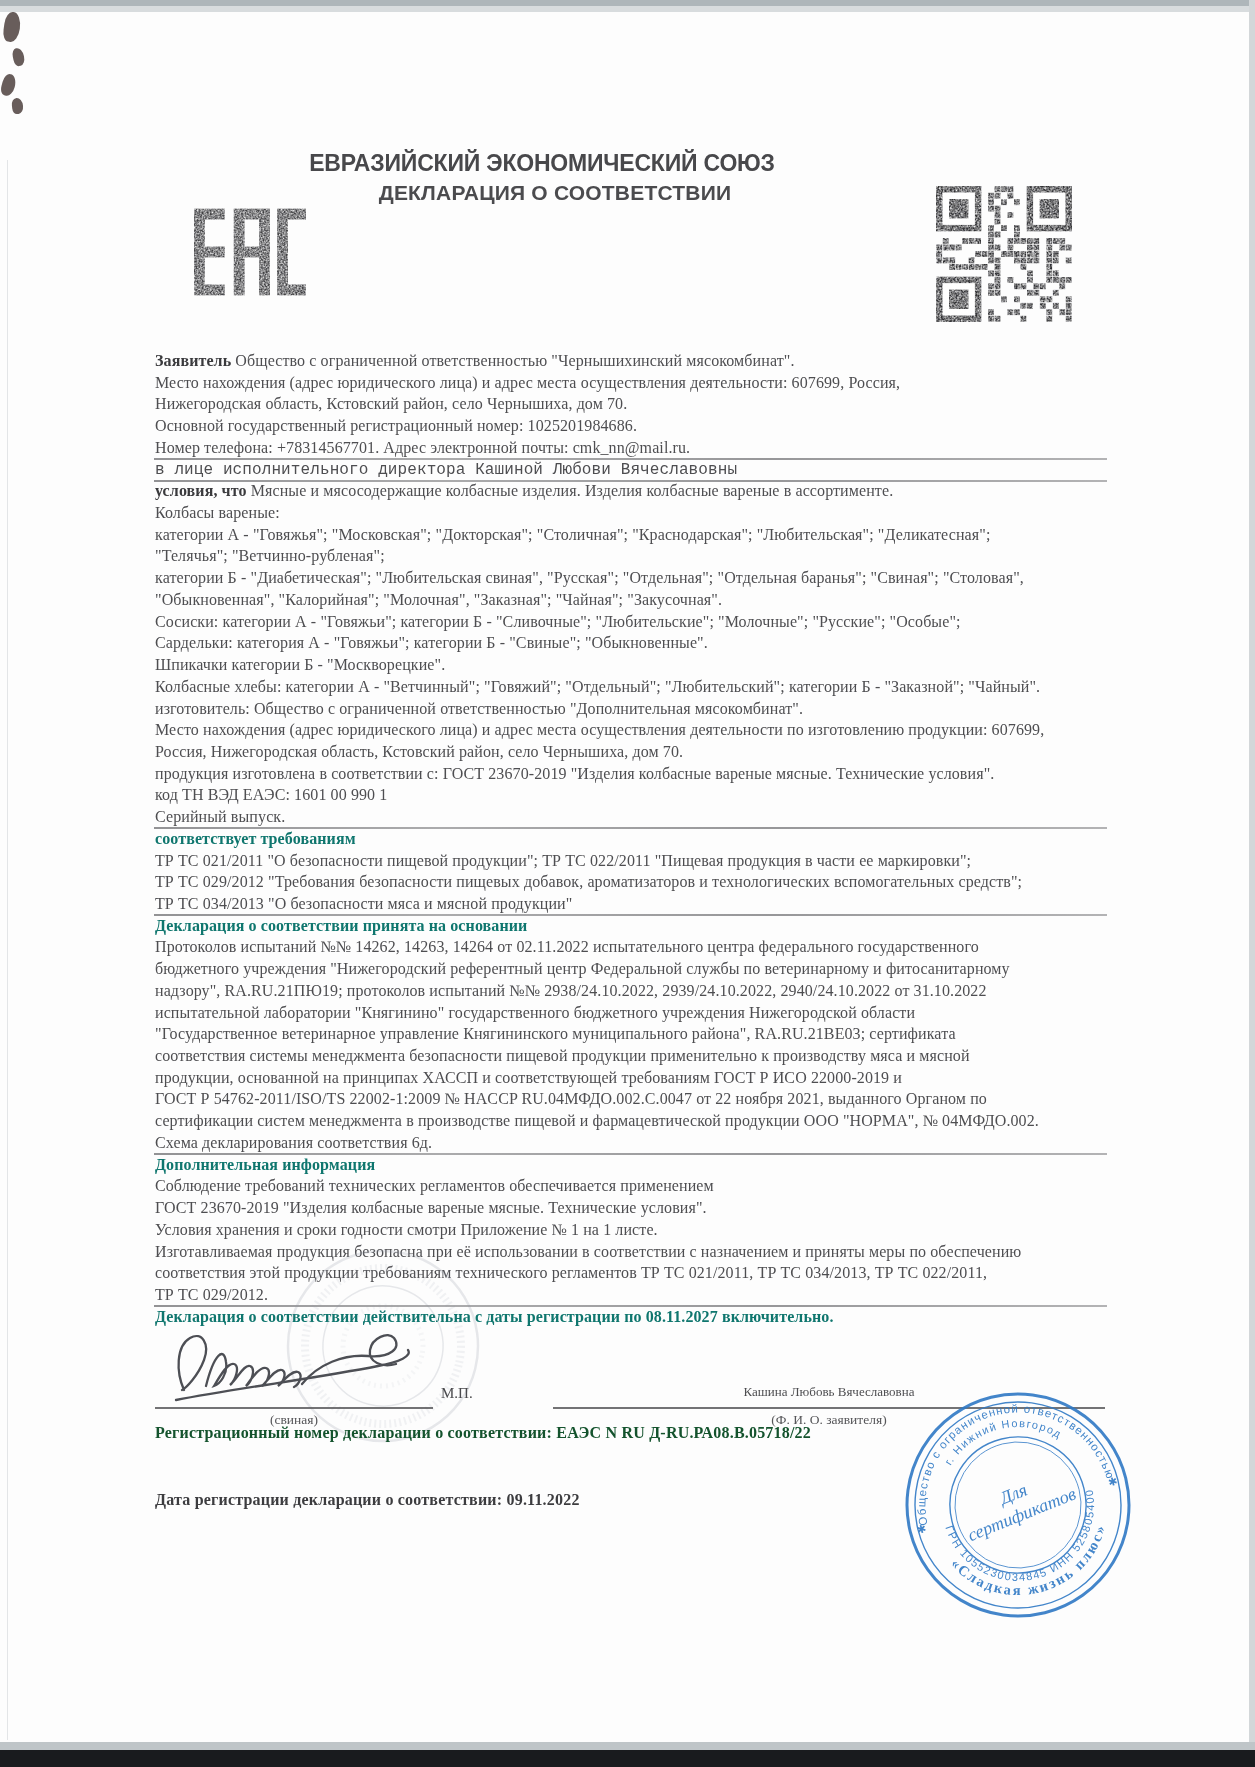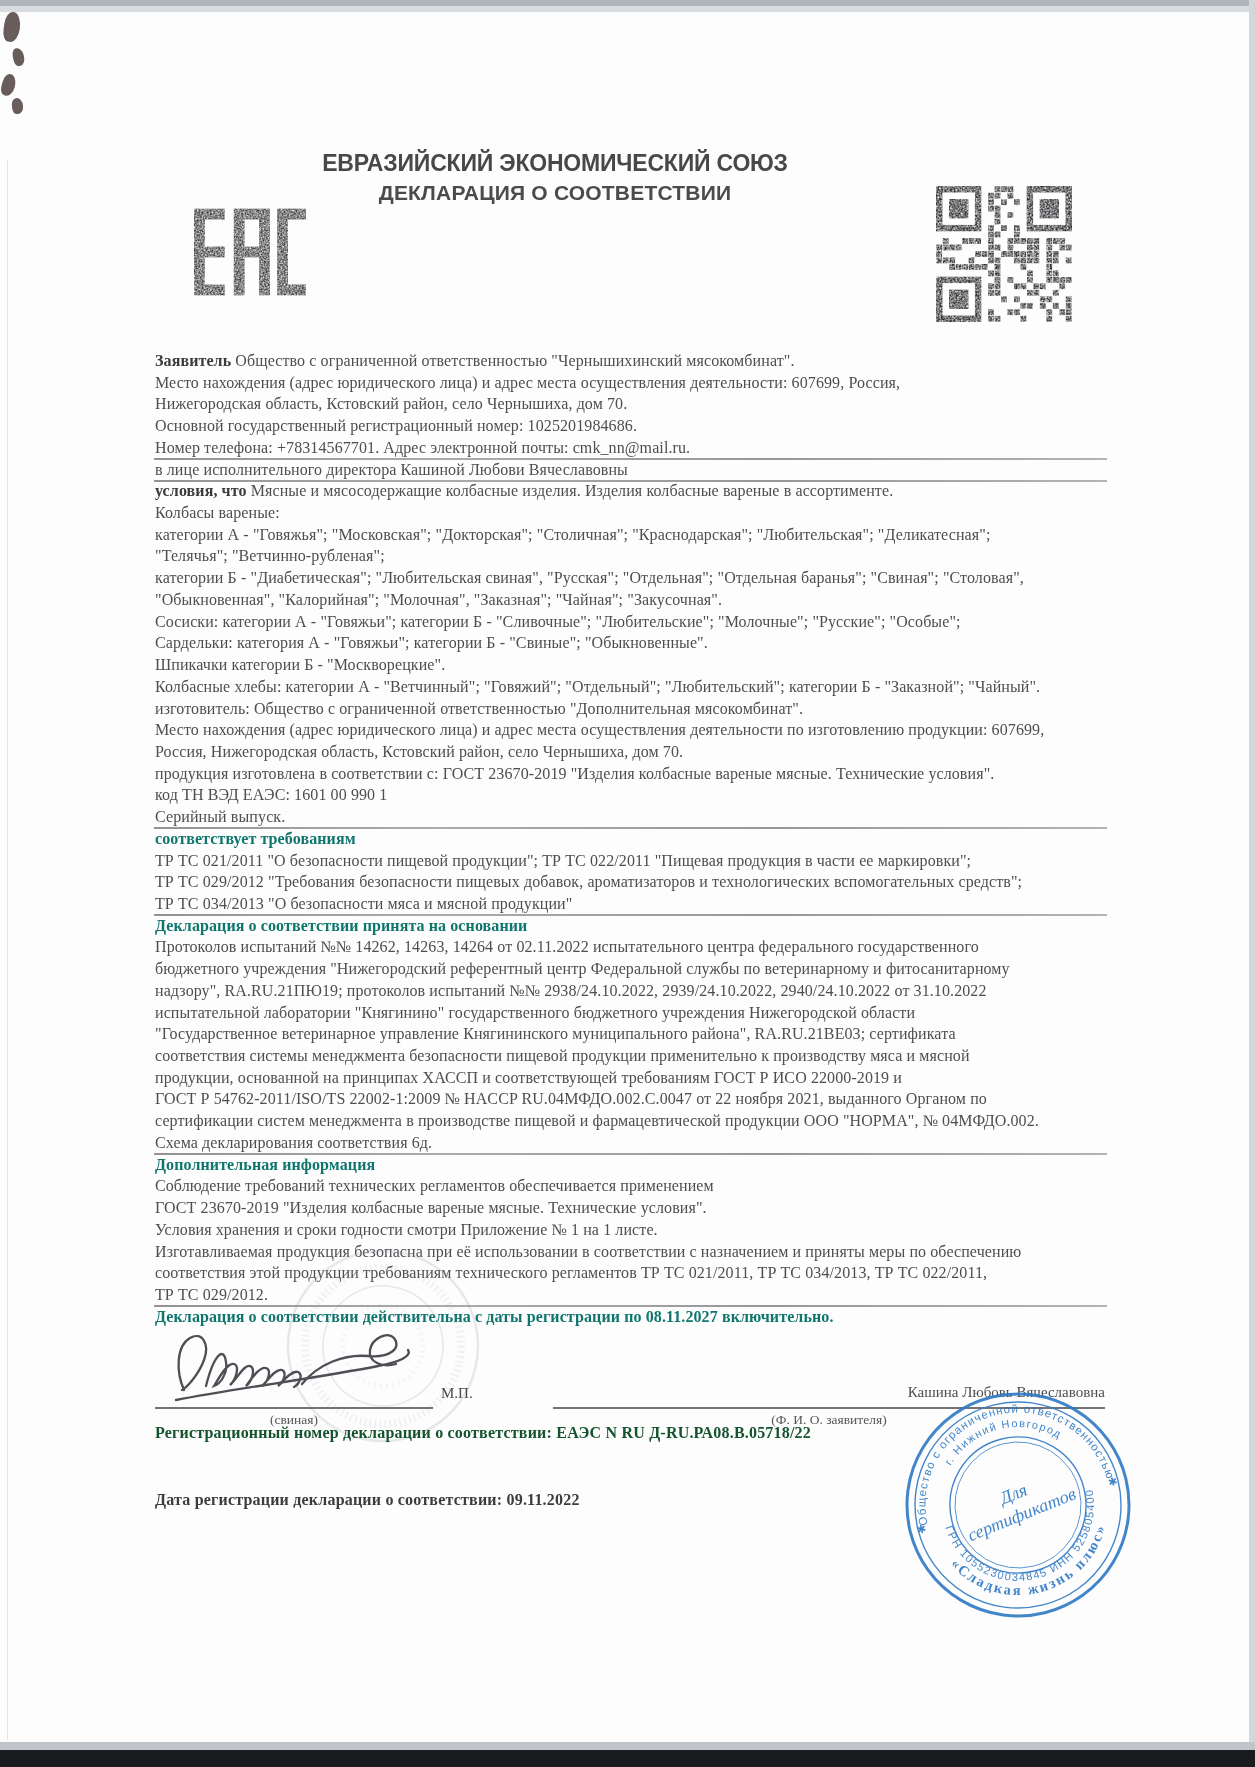--- a/index.html
+++ b/index.html
@@ -11,21 +11,21 @@
   .edge-top{position:absolute;left:0;top:0;width:1255px;height:6px;background:#aeb6ba}
   .edge-top2{position:absolute;left:0;top:6px;width:1255px;height:6px;background:#d8dcde}
   .edge-right{position:absolute;right:0;top:0;width:6px;height:1767px;background:#d3d7d9}
   .edge-left-line{position:absolute;left:7px;top:160px;height:1580px;width:1px;background:#e3e5e7}
   .edge-bottom-light{position:absolute;left:0;top:1742px;width:1255px;height:8px;background:#bfc5c8}
   .edge-bottom-dark{position:absolute;left:0;top:1750px;width:1255px;height:17px;background:#191b1e}
   .corner-mark{position:absolute;background:#2e1f1c;opacity:.72;border-radius:45% 55% 50% 40%}
 
   
   .title-union{
-    position:absolute;left:305px;top:150px;width:500px;text-align:center;
+    position:absolute;left:292px;top:150px;width:500px;text-align:center;
     font-family:"Liberation Sans",sans-serif;font-weight:700;font-size:23px;
     color:#48484b;letter-spacing:-.2px;white-space:nowrap;
   }
   .title-doc{
     position:absolute;left:305px;top:181px;width:500px;text-align:center;
     font-family:"Liberation Sans",sans-serif;font-weight:700;font-size:21px;
     color:#4b4b4e;letter-spacing:.2px;white-space:nowrap;
   }
   .eac{position:absolute;left:194px;top:204px}
   .qr{position:absolute;left:936px;top:186px}
@@ -40,21 +40,21 @@
   .hrule{
     position:absolute;left:154px;width:953px;height:2px;opacity:.75;
     background:linear-gradient(90deg,#6f6f72,#909092 30%,#757578 65%,#9b9b9d);
   }
 
   
   .sig-svg{position:absolute;left:168px;top:1320px}
   .mp{position:absolute;left:441px;top:1385px;font-size:15px;color:#4a4a4d}
   .sig-line{position:absolute;left:155px;top:1407px;width:278px;height:1.6px;background:#5a5a5d;opacity:.85}
   .sig-caption{position:absolute;left:155px;top:1412px;width:278px;text-align:center;font-size:13.5px;color:#565659}
-  .fio-name{position:absolute;left:553px;top:1384px;width:552px;text-align:right;font-size:15px;color:#4d4d50}
+  .fio-name{position:absolute;left:553px;top:1384px;width:552px;text-align:center;font-size:13px;color:#4d4d50}
   .fio-line{position:absolute;left:553px;top:1407px;width:552px;height:1.6px;background:#5a5a5d;opacity:.85}
   .fio-caption{position:absolute;left:553px;top:1412px;width:552px;text-align:center;font-size:13.5px;color:#565659}
 
   .reg-num{position:absolute;left:155px;top:1424px;font-weight:700;font-size:16px;color:#14532d;letter-spacing:.2px;white-space:nowrap}
   .reg-date{position:absolute;left:155px;top:1491px;font-weight:700;font-size:16px;color:#3c3c3f;letter-spacing:.2px;white-space:nowrap}
 
   
   .ghost{position:absolute;left:285px;top:1248px;opacity:.20;transform:rotate(14deg)}
   .stamp{position:absolute;left:900px;top:1387px;opacity:.9}
   .st-small{font-family:"Liberation Sans",sans-serif;font-size:11.5px;letter-spacing:1.1px;fill:#2f79c5}
@@ -246,21 +246,21 @@
     </g>
 </svg>
 
 <div>
     <div class="bline" style="top: 352px;"><b>Заявитель</b> Общество с ограниченной ответственностью "Чернышихинский мясокомбинат".</div>
     <div class="bline" style="top: 373.72px;">Место нахождения (адрес юридического лица) и адрес места осуществления деятельности: 607699, Россия,</div>
     <div class="bline" style="top: 395.44px;">Нижегородская область, Кстовский район, село Чернышиха, дом 70.</div>
     <div class="bline" style="top: 417.16px;">Основной государственный регистрационный номер: 1025201984686.</div>
     <div class="bline" style="top: 438.88px;">Номер телефона: +78314567701. Адрес электронной почты: cmk_nn@mail.ru.</div>
     <div class="hrule" style="top: 458.1px;"></div>
-    <div class="bline" style="top: 460.6px;">в лице исполнительного директора Кашиной Любови Вячеславовны</div>
+    <div class="bline" style="top: 460.6px; font-family: Liberation Mono, monospace;">в лице исполнительного директора Кашиной Любови Вячеславовны</div>
     <div class="hrule" style="top: 479.82px;"></div>
     <div class="bline" style="top: 482.32px;"><b>условия, что</b> Мясные и мясосодержащие колбасные изделия. Изделия колбасные вареные в ассортименте.</div>
     <div class="bline" style="top: 504.04px;">Колбасы вареные:</div>
     <div class="bline" style="top: 525.76px;">категории А - "Говяжья"; "Московская"; "Докторская"; "Столичная"; "Краснодарская"; "Любительская"; "Деликатесная";</div>
     <div class="bline" style="top: 547.48px;">"Телячья"; "Ветчинно-рубленая";</div>
     <div class="bline" style="top: 569.2px;">категории Б - "Диабетическая"; "Любительская свиная", "Русская"; "Отдельная"; "Отдельная баранья"; "Свиная"; "Столовая",</div>
     <div class="bline" style="top: 590.92px;">"Обыкновенная", "Калорийная"; "Молочная", "Заказная"; "Чайная"; "Закусочная".</div>
     <div class="bline" style="top: 612.64px;">Сосиски: категории А - "Говяжьи"; категории Б - "Сливочные"; "Любительские"; "Молочные"; "Русские"; "Особые";</div>
     <div class="bline" style="top: 634.36px;">Сардельки: категория А - "Говяжьи"; категории Б - "Свиные"; "Обыкновенные".</div>
     <div class="bline" style="top: 656.08px;">Шпикачки категории Б - "Москворецкие".</div>

